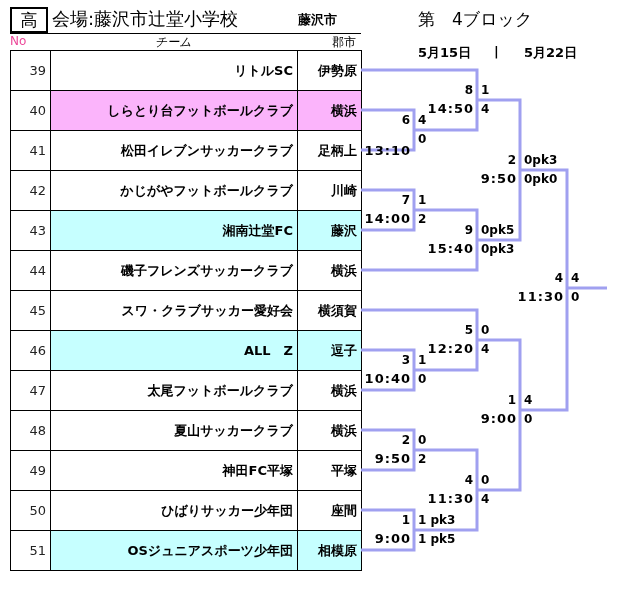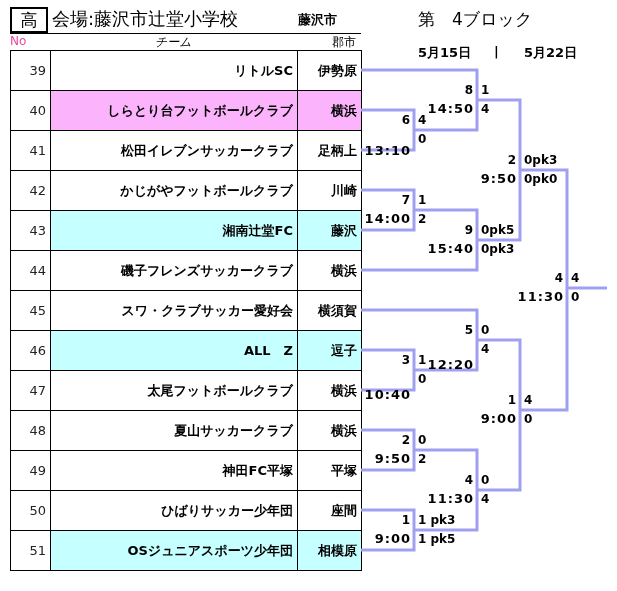--- a/index.html
+++ b/index.html
@@ -147,25 +147,25 @@
     <div class="lbl " style="left: 418px; top: 212px;">2</div>
     <div class="lbl  r" style="right: 144px; top: 223px;">9</div>
     <div class="lbl time r" style="right: 143px; top: 242px;">15:40</div>
     <div class="lbl " style="left: 481px; top: 223px;">0pk5</div>
     <div class="lbl " style="left: 481px; top: 242px;">0pk3</div>
     <div class="lbl  r" style="right: 101px; top: 153px;">2</div>
     <div class="lbl time r" style="right: 100px; top: 172px;">9:50</div>
     <div class="lbl " style="left: 524px; top: 153px;">0pk3</div>
     <div class="lbl " style="left: 524px; top: 172px;">0pk0</div>
     <div class="lbl  r" style="right: 207px; top: 353px;">3</div>
-    <div class="lbl time r" style="right: 206px; top: 372px; margin-top: 16px;">10:40</div>
+    <div class="lbl time r" style="right: 206px; top: 372px;">10:40</div>
     <div class="lbl " style="left: 418px; top: 353px;">1</div>
     <div class="lbl " style="left: 418px; top: 372px;">0</div>
     <div class="lbl  r" style="right: 144px; top: 323px;">5</div>
-    <div class="lbl time r" style="right: 143px; top: 358px;">12:20</div>
+    <div class="lbl time r" style="right: 143px; top: 342px;">12:20</div>
     <div class="lbl " style="left: 481px; top: 323px;">0</div>
     <div class="lbl " style="left: 481px; top: 342px;">4</div>
     <div class="lbl  r" style="right: 207px; top: 433px;">2</div>
     <div class="lbl time r" style="right: 206px; top: 452px;">9:50</div>
     <div class="lbl " style="left: 418px; top: 433px;">0</div>
     <div class="lbl " style="left: 418px; top: 452px;">2</div>
     <div class="lbl  r" style="right: 207px; top: 513px;">1</div>
     <div class="lbl time r" style="right: 206px; top: 532px;">9:00</div>
     <div class="lbl " style="left: 418px; top: 513px;">1 pk3</div>
     <div class="lbl " style="left: 418px; top: 532px;">1 pk5</div>

